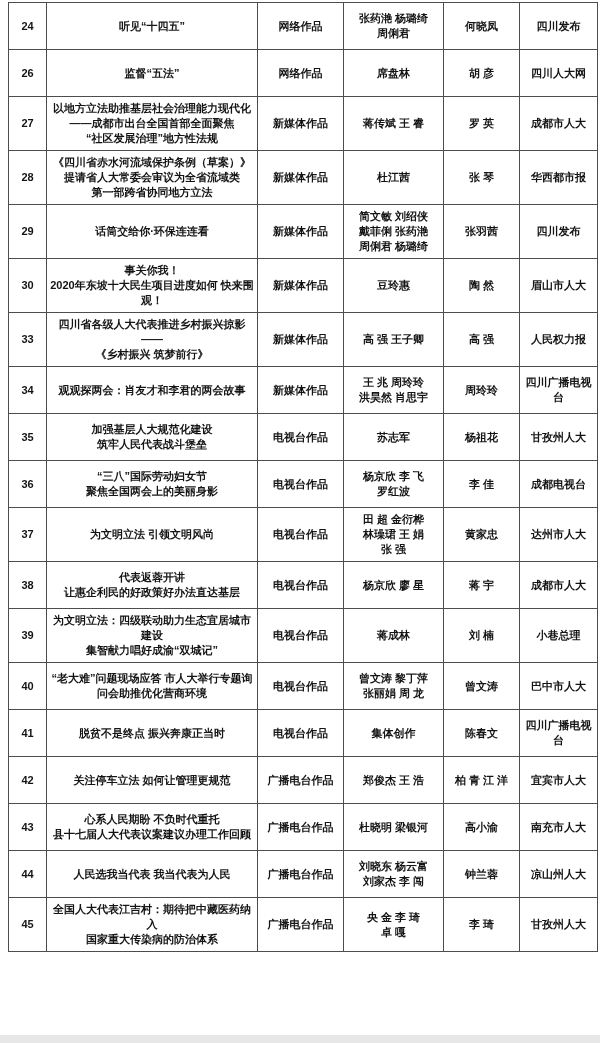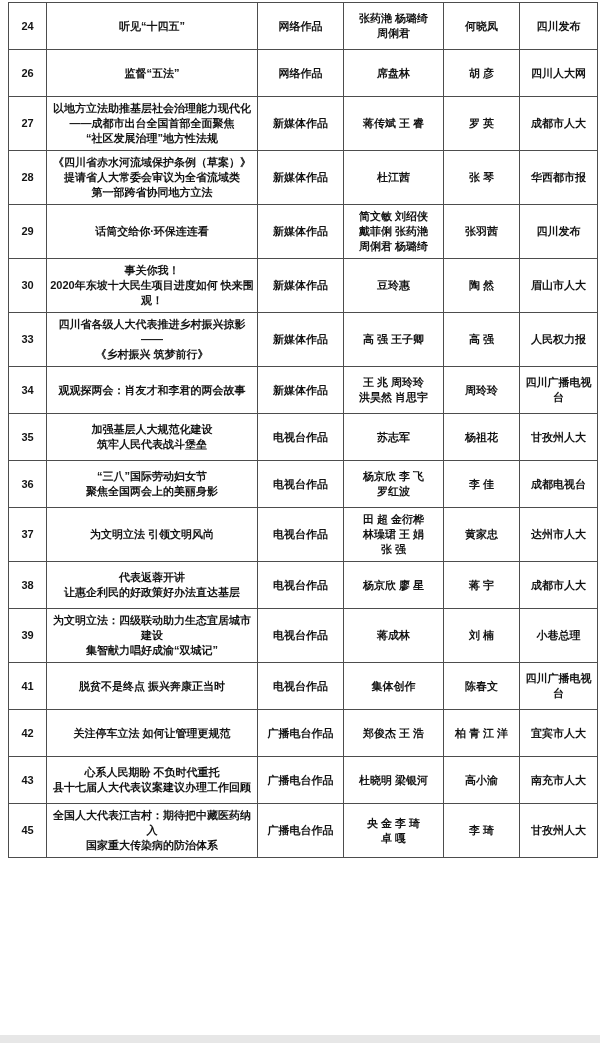--- a/index.html
+++ b/index.html
@@ -177,20 +177,29 @@
         <tr>
           <td class="c-no">39</td>
           <td class="c-title">为文明立法：四级联动助力生态宜居城市建设
 集智献力唱好成渝“双城记”</td>
           <td class="c-category">电视台作品</td>
           <td class="c-authors">蒋成林</td>
           <td class="c-editor">刘 楠</td>
           <td class="c-organization">小巷总理</td>
         </tr>
         <tr>
+          <td class="c-no">40</td>
+          <td class="c-title">“老大难”问题现场应答 市人大举行专题询问会助推优化营商环境</td>
+          <td class="c-category">电视台作品</td>
+          <td class="c-authors">曾文涛 黎丁萍
+张丽娟 周 龙</td>
+          <td class="c-editor">曾文涛</td>
+          <td class="c-organization">巴中市人大</td>
+        </tr>
+        <tr>
           <td class="c-no">41</td>
           <td class="c-title">脱贫不是终点 振兴奔康正当时</td>
           <td class="c-category">电视台作品</td>
           <td class="c-authors">集体创作</td>
           <td class="c-editor">陈春文</td>
           <td class="c-organization">四川广播电视台</td>
         </tr>
         <tr>
           <td class="c-no">42</td>
           <td class="c-title">关注停车立法 如何让管理更规范</td>
@@ -200,20 +209,29 @@
           <td class="c-organization">宜宾市人大</td>
         </tr>
         <tr>
           <td class="c-no">43</td>
           <td class="c-title">心系人民期盼 不负时代重托
 县十七届人大代表议案建议办理工作回顾</td>
           <td class="c-category">广播电台作品</td>
           <td class="c-authors">杜晓明 梁银河</td>
           <td class="c-editor">高小渝</td>
           <td class="c-organization">南充市人大</td>
+        </tr>
+        <tr>
+          <td class="c-no">44</td>
+          <td class="c-title">人民选我当代表 我当代表为人民</td>
+          <td class="c-category">广播电台作品</td>
+          <td class="c-authors">刘晓东 杨云富
+刘家杰 李 闯</td>
+          <td class="c-editor">钟兰蓉</td>
+          <td class="c-organization">凉山州人大</td>
         </tr>
         <tr>
           <td class="c-no">45</td>
           <td class="c-title">全国人大代表江吉村：期待把中藏医药纳入
 国家重大传染病的防治体系</td>
           <td class="c-category">广播电台作品</td>
           <td class="c-authors">央 金 李 琦
 卓 嘎</td>
           <td class="c-editor">李 琦</td>
           <td class="c-organization">甘孜州人大</td>

